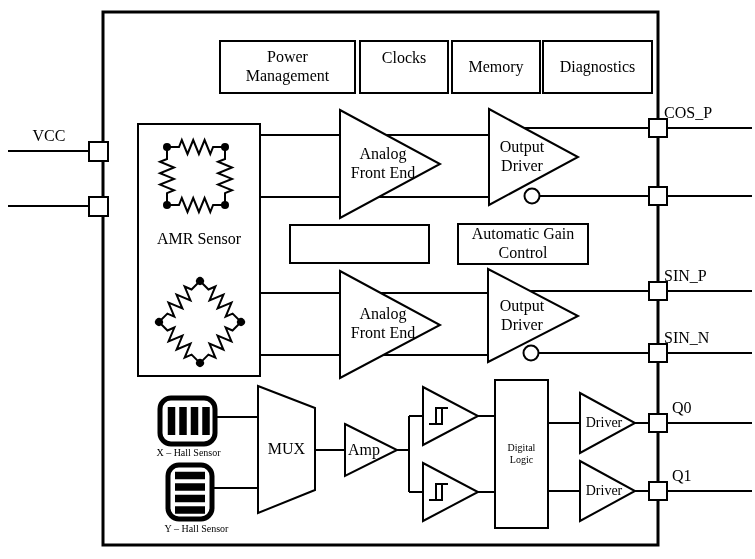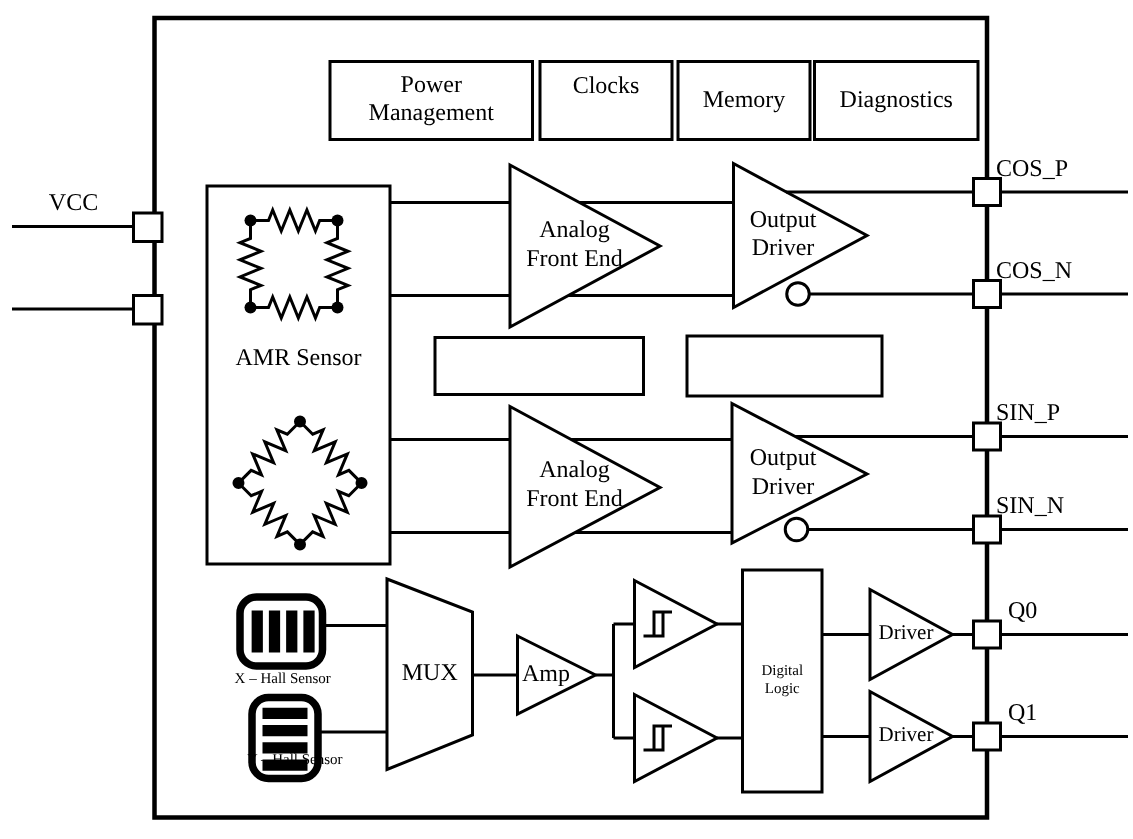--- a/index.html
+++ b/index.html
@@ -145,32 +145,33 @@
 
   <div class="lbl" style="left:338px;top:138px;width:90px;height:52px">Analog
 Front End</div>
   <div class="lbl" style="left:488px;top:131px;width:68px;height:52px">Output
 Driver</div>
   <div class="lbl" style="left:338px;top:298px;width:90px;height:52px">Analog
 Front End</div>
   <div class="lbl" style="left:488px;top:290px;width:68px;height:52px">Output
 Driver</div>
 
+  <div class="lbl" style="left:458px;top:224px;width:130px;height:40px">Automatic Gain
+Control</div>
 
   <div class="lbl" style="left:258px;top:386px;width:57px;height:127px">MUX</div>
   <div class="lbl" style="left:343px;top:436px;width:42px;height:28px">Amp</div>
   <div class="lbl fs15" style="left:495px;top:380px;width:53px;height:148px">Digital
 Logic</div>
   <div class="lbl fs14" style="left:578px;top:408px;width:52px;height:30px">Driver</div>
   <div class="lbl fs14" style="left:578px;top:476px;width:52px;height:30px">Driver</div>
 
   <div class="lbl fs15" style="left:125px;top:443px;width:127px;height:20px">X – Hall Sensor</div>
-  <div class="lbl fs15" style="left:133px;top:497px;width:127px;height:20px">Y – Hall Sensor</div>
+  <div class="lbl fs15" style="left:133px;top:519px;width:127px;height:20px">Y – Hall Sensor</div>
 
   <div class="lbl pin-lbl" style="left:10px;top:123px;width:78px;height:26px;justify-content:center">VCC</div>
   <div class="lbl pin-lbl" style="left:664px;top:101px;width:88px;height:24px">COS_P</div>
-  <div class="lbl pin-lbl" style="left:664px;top:169px;width:88px;height:24px">COS_N</div>
   <div class="lbl pin-lbl" style="left:664px;top:264px;width:88px;height:24px">SIN_P</div>
   <div class="lbl pin-lbl" style="left:664px;top:326px;width:88px;height:24px">SIN_N</div>
   <div class="lbl pin-lbl" style="left:672px;top:396px;width:60px;height:24px">Q0</div>
   <div class="lbl pin-lbl" style="left:672px;top:464px;width:60px;height:24px">Q1</div>
 
 </div>
 
 </body></html>

